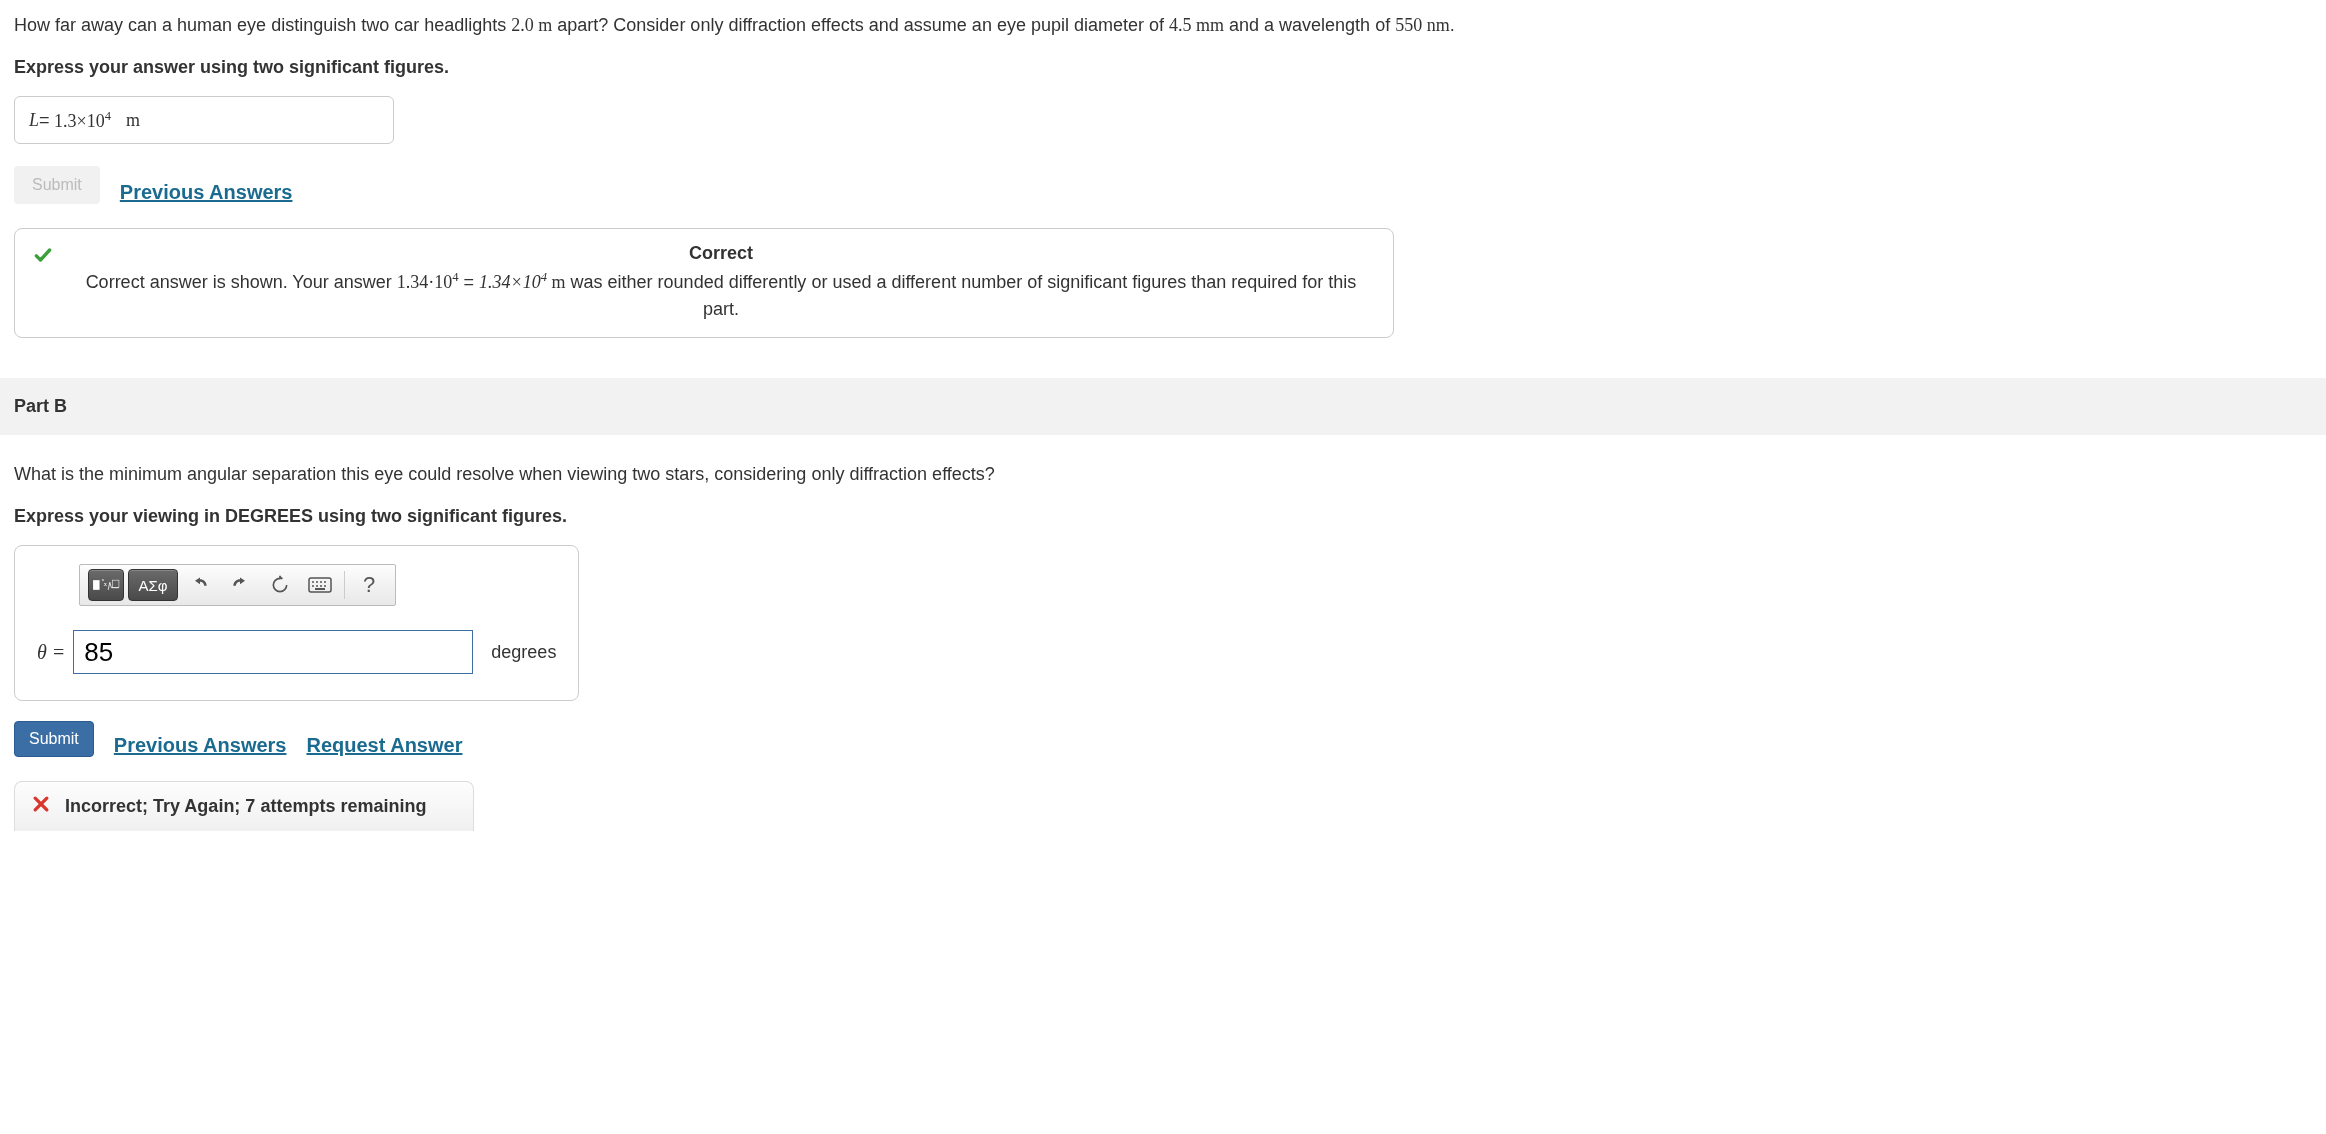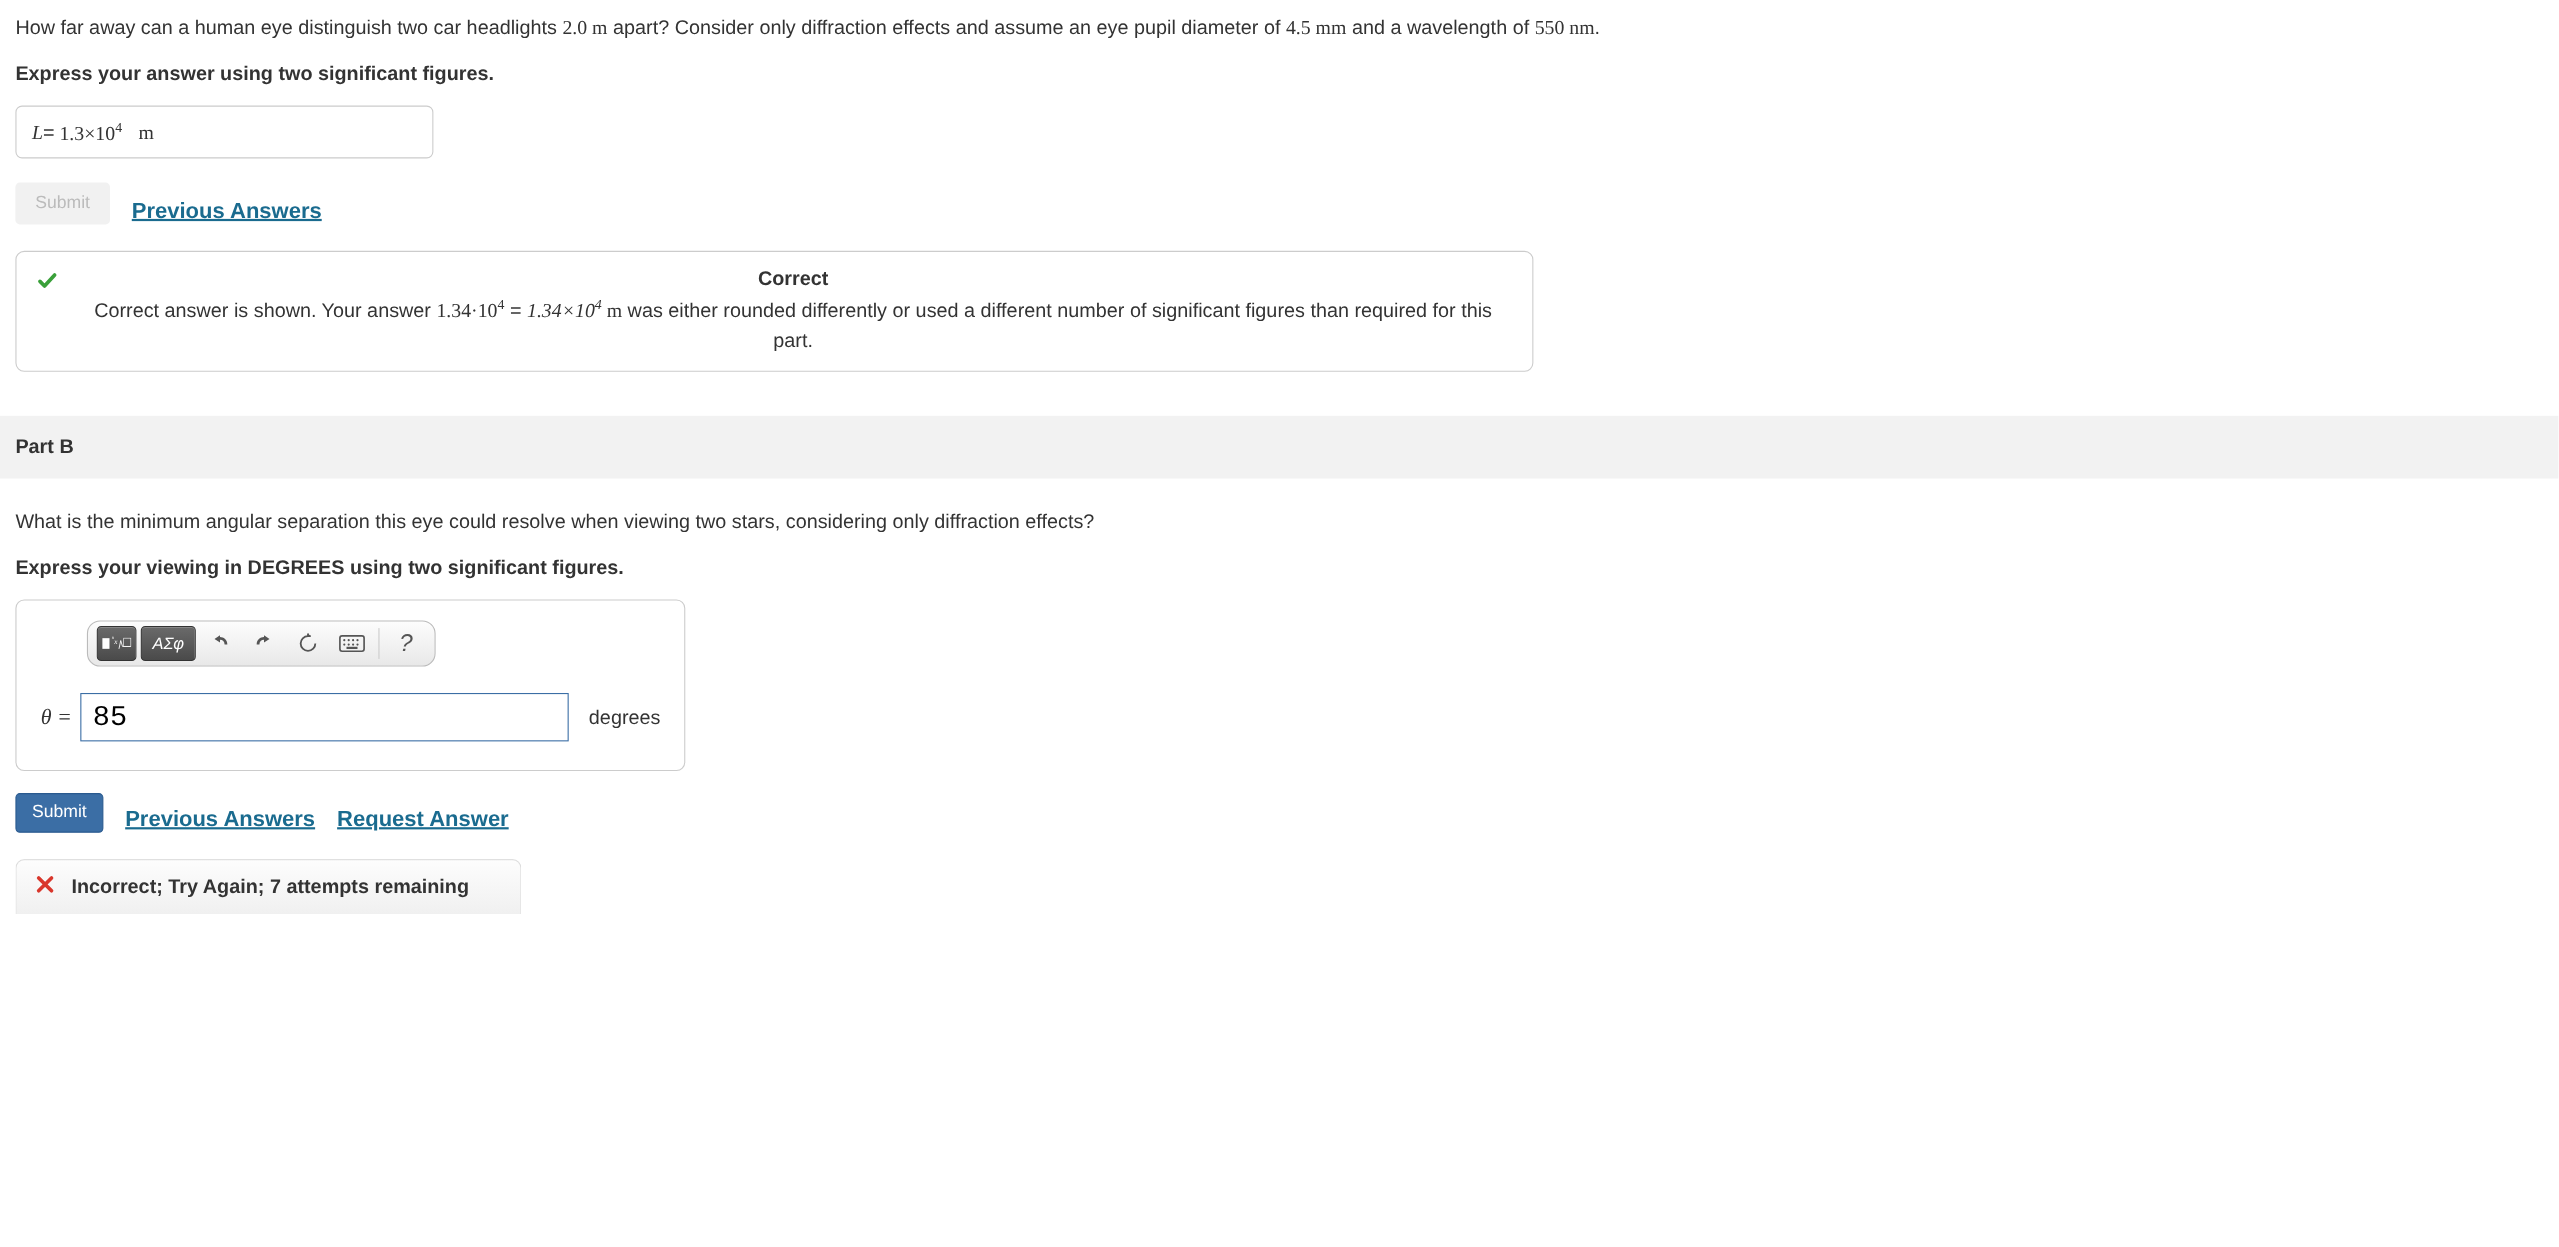--- a/index.html
+++ b/index.html
@@ -79,26 +79,25 @@
     border-radius: 8px;
     display: inline-block;
     padding: 18px 22px 26px 22px;
     margin-bottom: 20px;
   }
   .toolbar {
     display: inline-flex;
     align-items: center;
     background: linear-gradient(#fdfdfd, #e8e8e8);
     border: 1px solid #bbb;
-    border-radius: 12px;
+    border-radius: 2px;
     padding: 4px 8px;
     gap: 4px;
     margin-left: 42px;
     margin-bottom: 24px;
-    font-style: italic;
   }
   .tb-btn {
     display: inline-flex;
     align-items: center;
     justify-content: center;
     width: 36px;
     height: 32px;
     border-radius: 4px;
     cursor: pointer;
     color: #555;
@@ -111,23 +110,23 @@
     font-size: 15px;
   }
   .tb-btn-dark.wide { width: 50px; }
   .tb-sep { width:1px; height:28px; background:#ccc; margin:0 2px; }
 
   .input-row { display: flex; align-items: center; gap: 8px; }
   .input-row .lhs { font-style: italic; font-family: Georgia, serif; font-size: 20px; }
   .math-input {
     border: 1.5px solid #3b6ea5;
     height: 44px;
-    width: 444px;
+    width: 400px;
     font-size: 26px;
-    font-family: Liberation Mono, monospace;
+    font-family: Liberation Sans, sans-serif;
     padding: 4px 10px;
     outline: none;
   }
   .unit-label { margin-left: 10px; }
 
   .feedback-incorrect {
     border: 1px solid #ddd;
     border-bottom: none;
     border-radius: 8px 8px 0 0;
     background: linear-gradient(#fdfdfd, #f0f0f0);

